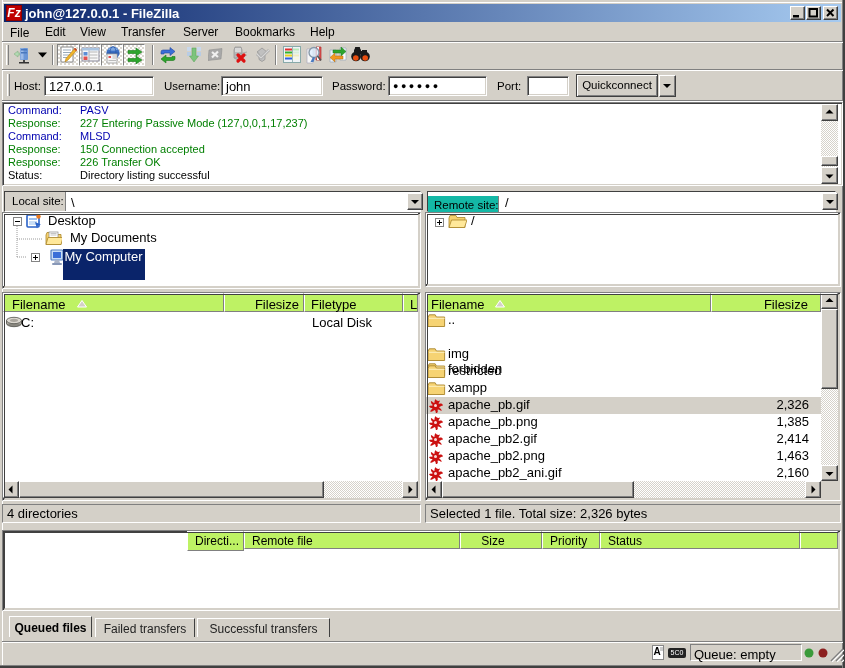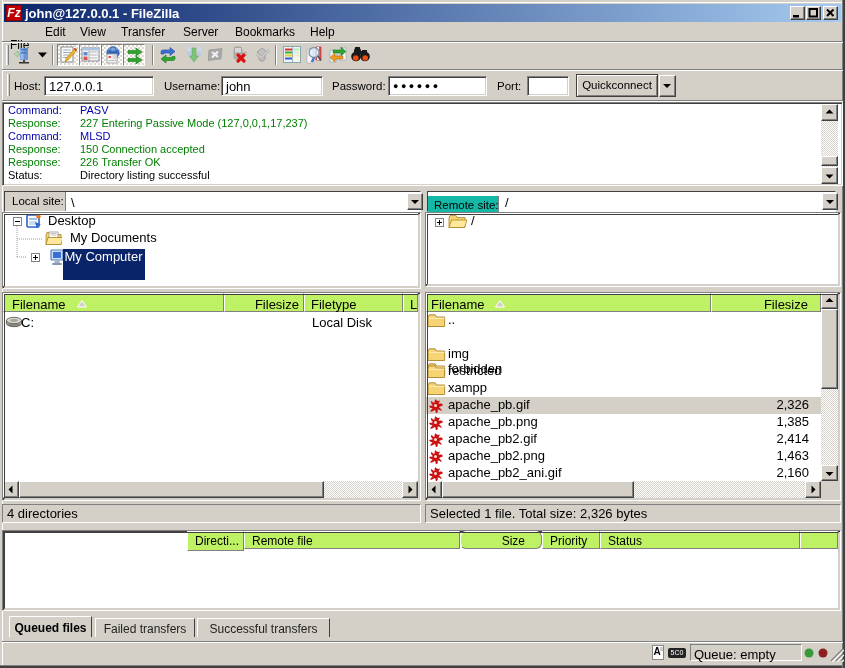--- a/index.html
+++ b/index.html
@@ -82,21 +82,21 @@
       </svg></div>
   <div class="raised abs" style="left:802px;top:2px;width:15px;height:14px;"><svg width="13" height="12">
         <rect x="2.5" y="2" width="7.5" height="7.5" fill="none" stroke="#000" stroke-width="2"></rect>
       </svg></div>
   <div class="raised abs" style="left:819px;top:2px;width:15px;height:14px;"><svg width="13" height="12">
         <path d="M3,2.5 L9.5,9 M9.5,2.5 L3,9" stroke="#000" stroke-width="2"></path>
       </svg></div>
 </div>
 
 <div class="abs" style="left:4px;top:22px;width:837px;height:20px;font-size:12px;">
-  <span class="abs" style="left:6px;top:16px;">File</span>
+  <span class="abs" style="left:6px;top:4px;">File</span>
   <span class="abs" style="left:41px;top:3px;">Edit</span>
   <span class="abs" style="left:76px;top:3px;">View</span>
   <span class="abs" style="left:117px;top:3px;">Transfer</span>
   <span class="abs" style="left:179px;top:3px;">Server</span>
   <span class="abs" style="left:231px;top:3px;">Bookmarks</span>
   <span class="abs" style="left:306px;top:3px;">Help</span>
 </div>
 
 <div class="abs groove" style="left:2px;top:41px;width:841px;height:2px;"></div>
 
@@ -493,21 +493,21 @@
 </div>
 
 <div class="abs" style="left:2px;top:504px;width:419px;height:19px;border:1px solid #808080;border-bottom-color:#fff;border-right-color:#fff;padding:0 0 0 4px;background:#d4d0c8;line-height:17px;">4 directories</div>
 <div class="abs" style="left:425px;top:504px;width:416px;height:19px;border:1px solid #808080;border-bottom-color:#fff;border-right-color:#fff;padding:0 0 0 4px;background:#d4d0c8;line-height:17px;">Selected 1 file. Total size: 2,326 bytes</div>
 
 <div class="sunken abs" style="left:2px;top:530px;width:839px;height:81px;background:#fff;" id="queue">
     <div class="ring"></div>
   <div class="abs" style="left:0;top:0;width:835px;height:18px;font-size:12px;">
     <div class="hdrbtn abs" style="left:184px;top:0;width:57px;height:18px;padding:2px 0 16px 7px;">Directi...</div>
     <div class="hdrbtn abs" style="left:241px;top:0;width:216px;height:18px;padding:2px 0 0 7px;">Remote file</div>
-    <div class="hdrbtn abs" style="left:457px;top:0;width:82px;height:18px;padding:2px 16px 0 0;text-align:right;border-radius:6px;">Size</div>
+    <div class="hdrbtn abs" style="left:457px;top:0;width:82px;height:18px;padding:2px 16px 0 0;text-align:center;">Size</div>
     <div class="hdrbtn abs" style="left:539px;top:0;width:58px;height:18px;padding:2px 0 0 7px;">Priority</div>
     <div class="hdrbtn abs" style="left:597px;top:0;width:200px;height:18px;padding:2px 0 0 7px;">Status</div>
     <div class="hdrbtn abs" style="left:797px;top:0;width:38px;height:18px;"></div>
   </div>
 </div>
 
 <div class="abs" style="left:4px;top:616px;width:837px;height:21px;font-size:12px;" id="tabs">
   <div class="abs" style="left:5px;top:0;width:83px;height:21px;background:#d4d0c8;border:1px solid #fff;border-bottom:none;border-right-color:#404040;font-weight:bold;text-align:center;padding-top:4px;">Queued files</div>
   <div class="abs" style="left:91px;top:2px;width:100px;height:19px;background:#d4d0c8;border:1px solid #fff;border-bottom:none;border-right-color:#404040;text-align:center;padding-top:3px;color:#222;">Failed transfers</div>
   <div class="abs" style="left:193px;top:2px;width:133px;height:19px;background:#d4d0c8;border:1px solid #fff;border-bottom:none;border-right-color:#404040;text-align:center;padding-top:3px;color:#222;">Successful transfers</div>

